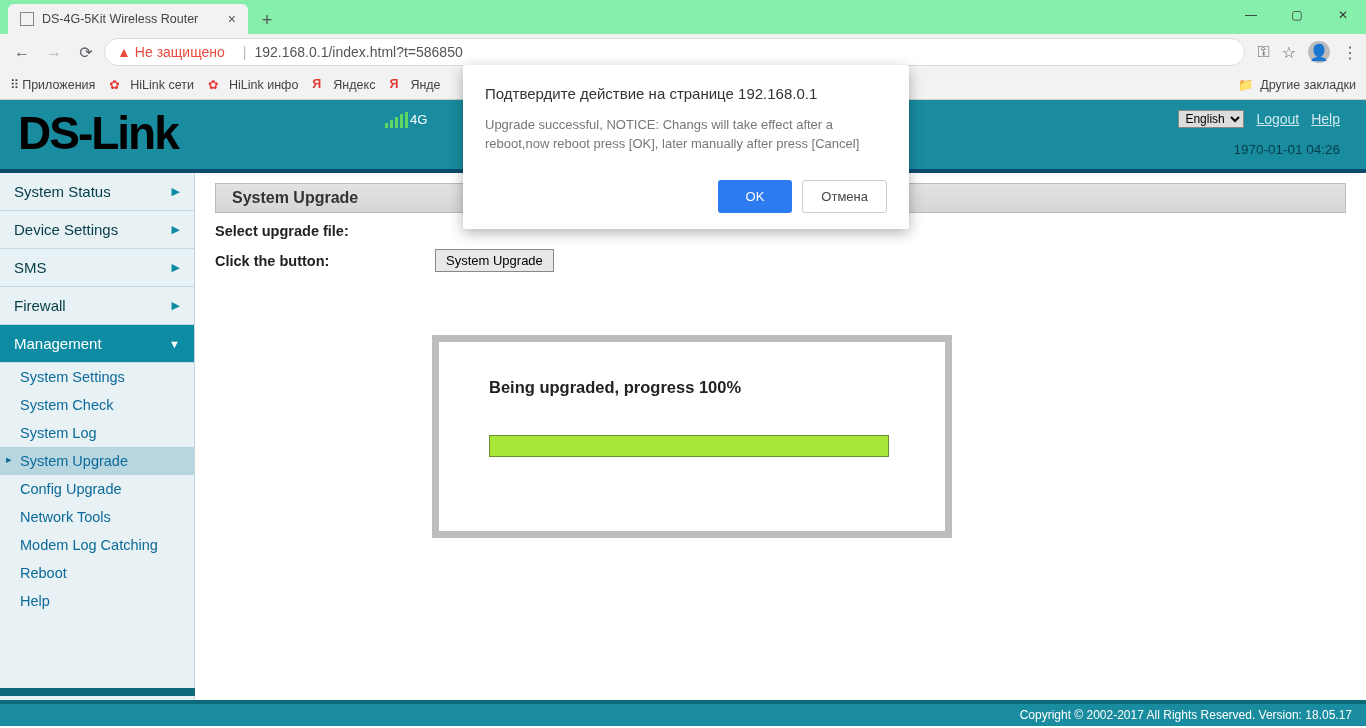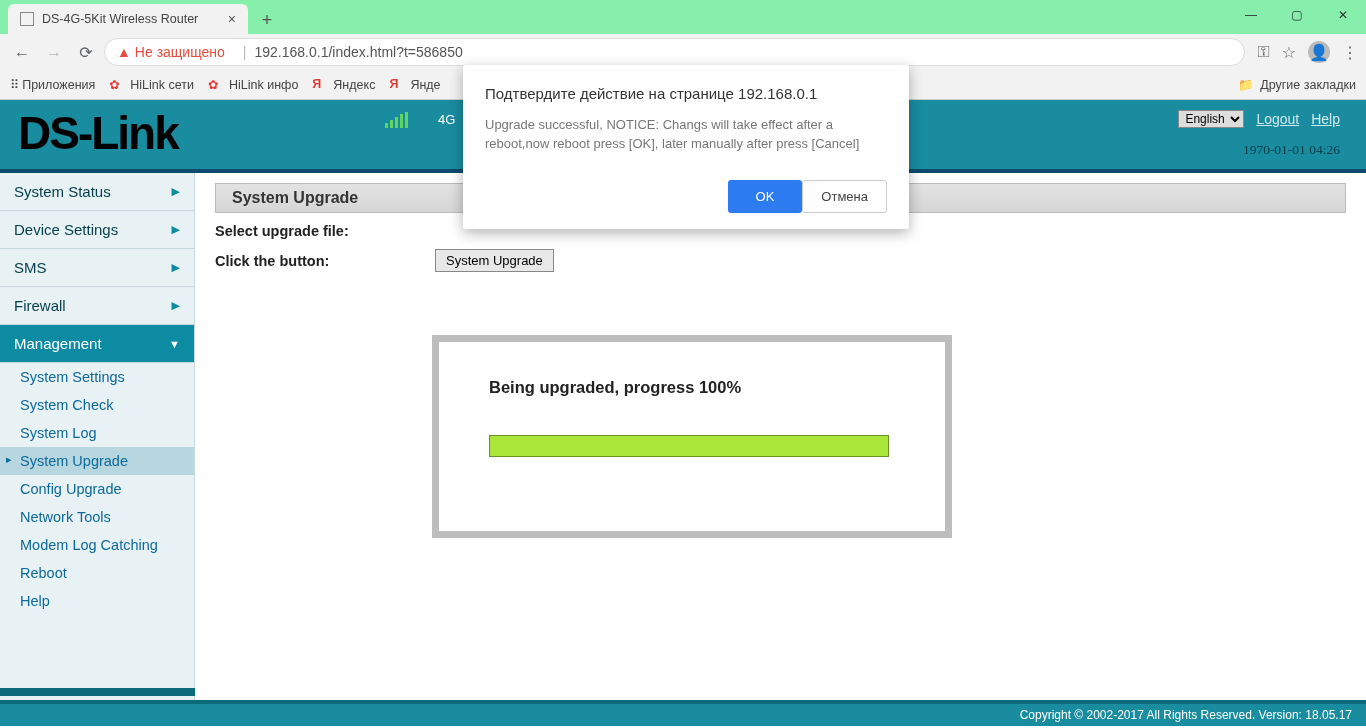--- a/index.html
+++ b/index.html
@@ -30,25 +30,25 @@
 .bm-icon { width: 16px; height: 16px; }
 .bm-right { margin-left: auto; display: flex; align-items: center; gap: 6px; }
 
 
 .router-page { position: relative; background: #fff; height: 628px; }
 .teal-header { background: #198ca0; height: 73px; position: relative; border-bottom: 4px solid #0c4a6e; }
 .logo { position: absolute; left: 18px; top: 6px; font-family: "Arial Black", sans-serif; font-size: 46px; font-weight: 900; letter-spacing: -2px; color: #000; }
 .signal { position: absolute; left: 385px; top: 12px; display: flex; align-items: flex-end; gap: 2px; height: 16px; }
 .signal span { width: 3px; background: #5fd65f; }
 .signal span:nth-child(1){height:5px}.signal span:nth-child(2){height:8px}.signal span:nth-child(3){height:11px}.signal span:nth-child(4){height:14px}.signal span:nth-child(5){height:16px}
-.wirelessmode { position: absolute; left: 438px; top: 12px; font-size: 13px; color: #fff; }
+.wirelessmode { position: absolute; left: 410px; top: 12px; font-size: 13px; color: #fff; }
 .top-links { position: absolute; right: 26px; top: 10px; display: flex; align-items: center; gap: 12px; font-size: 14px; }
 .top-links .lang { background: #ddd; border: 1px solid #888; color: #000; font-size: 12px; padding: 0 2px; }
 .top-links a { color: #d0e8ee; text-decoration: underline; cursor: pointer; }
-.datetime { position: absolute; right: 26px; top: 42px; font-size: 13.5px; color: #053d48; font-family: Liberation Serif, serif; }
+.datetime { position: absolute; right: 26px; top: 42px; font-size: 13.5px; color: #053d48; }
 
 .router-body { display: flex; height: 553px; position: relative; }
 .sidebar { width: 195px; background: #e8f1f4; border-right: 1px solid #c5d8de; }
 .side-cat { display: flex; align-items: center; justify-content: space-between; padding: 10px 14px; font-size: 15px; color: #053d48; border-bottom: 1px solid #c5d8de; cursor: pointer; }
 .side-cat .arrow { color: #0c8ba3; font-size: 11px; }
 .side-cat.active { background: #0c8ba3; color: #fff; }
 .side-cat.active .arrow { color: #fff; }
 .sub-items { background: #e8f1f4; }
 .sub-item { padding: 6px 10px 6px 20px; font-size: 14.5px; color: #0c6a9a; cursor: pointer; }
 .sub-item.sel { background: #b8d6e0; position: relative; }
@@ -66,21 +66,21 @@
 
 .progress-modal { position: absolute; left: 432px; top: 323px; width: 520px; background: #bdbdbd; padding: 7px; margin-top: 12px; }
 .progress-inner { background: #fff; padding: 36px 50px 74px; }
 .progress-text { font-size: 16.5px; font-weight: 600; color: #222; margin-bottom: 38px; }
 .progress-bar { height: 22px; border: 1px solid #6b8f2a; background: #a8e63a; width: 400px; }
 
 
 .js-dialog { position: absolute; left: 463px; top: 65px; width: 446px; background: #fff; box-shadow: 0 4px 14px rgba(0,0,0,0.3); padding: 20px 22px 16px; border-radius: 2px; }
 .js-title { font-size: 15px; color: #333; margin-bottom: 14px; }
 .js-body { font-size: 13px; color: #777; line-height: 1.45; }
-.js-btns { display: flex; justify-content: flex-end; margin-top: 26px; }
+.js-btns { display: flex; justify-content: flex-end; gap: 10px; margin-top: 26px; }
 .js-ok { background: #2d7bf0; color: #fff; border: none; border-radius: 3px; padding: 8px 28px; font-size: 13px; cursor: pointer; }
 .js-cancel { background: #fff; color: #444; border: 1px solid #ccc; border-radius: 3px; padding: 8px 18px; font-size: 13px; cursor: pointer; }
 </style>
 </head>
 <body>
 
 <div class="browser-chrome">
   <div class="tab-row">
     <div class="tab">
       <span class="page-icon"></span>

